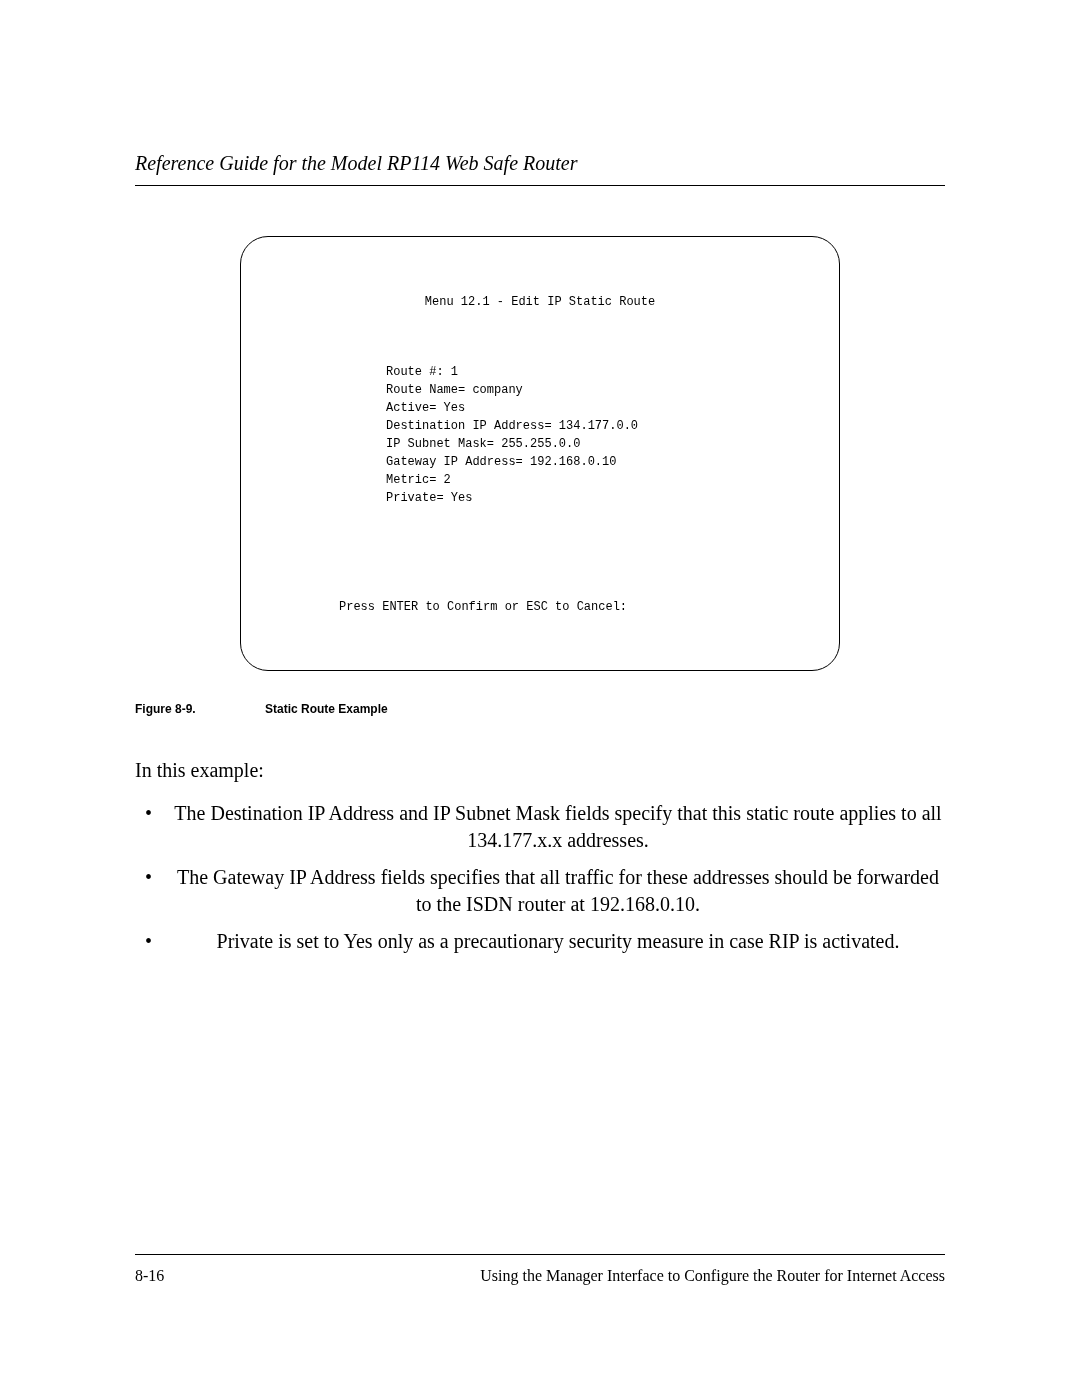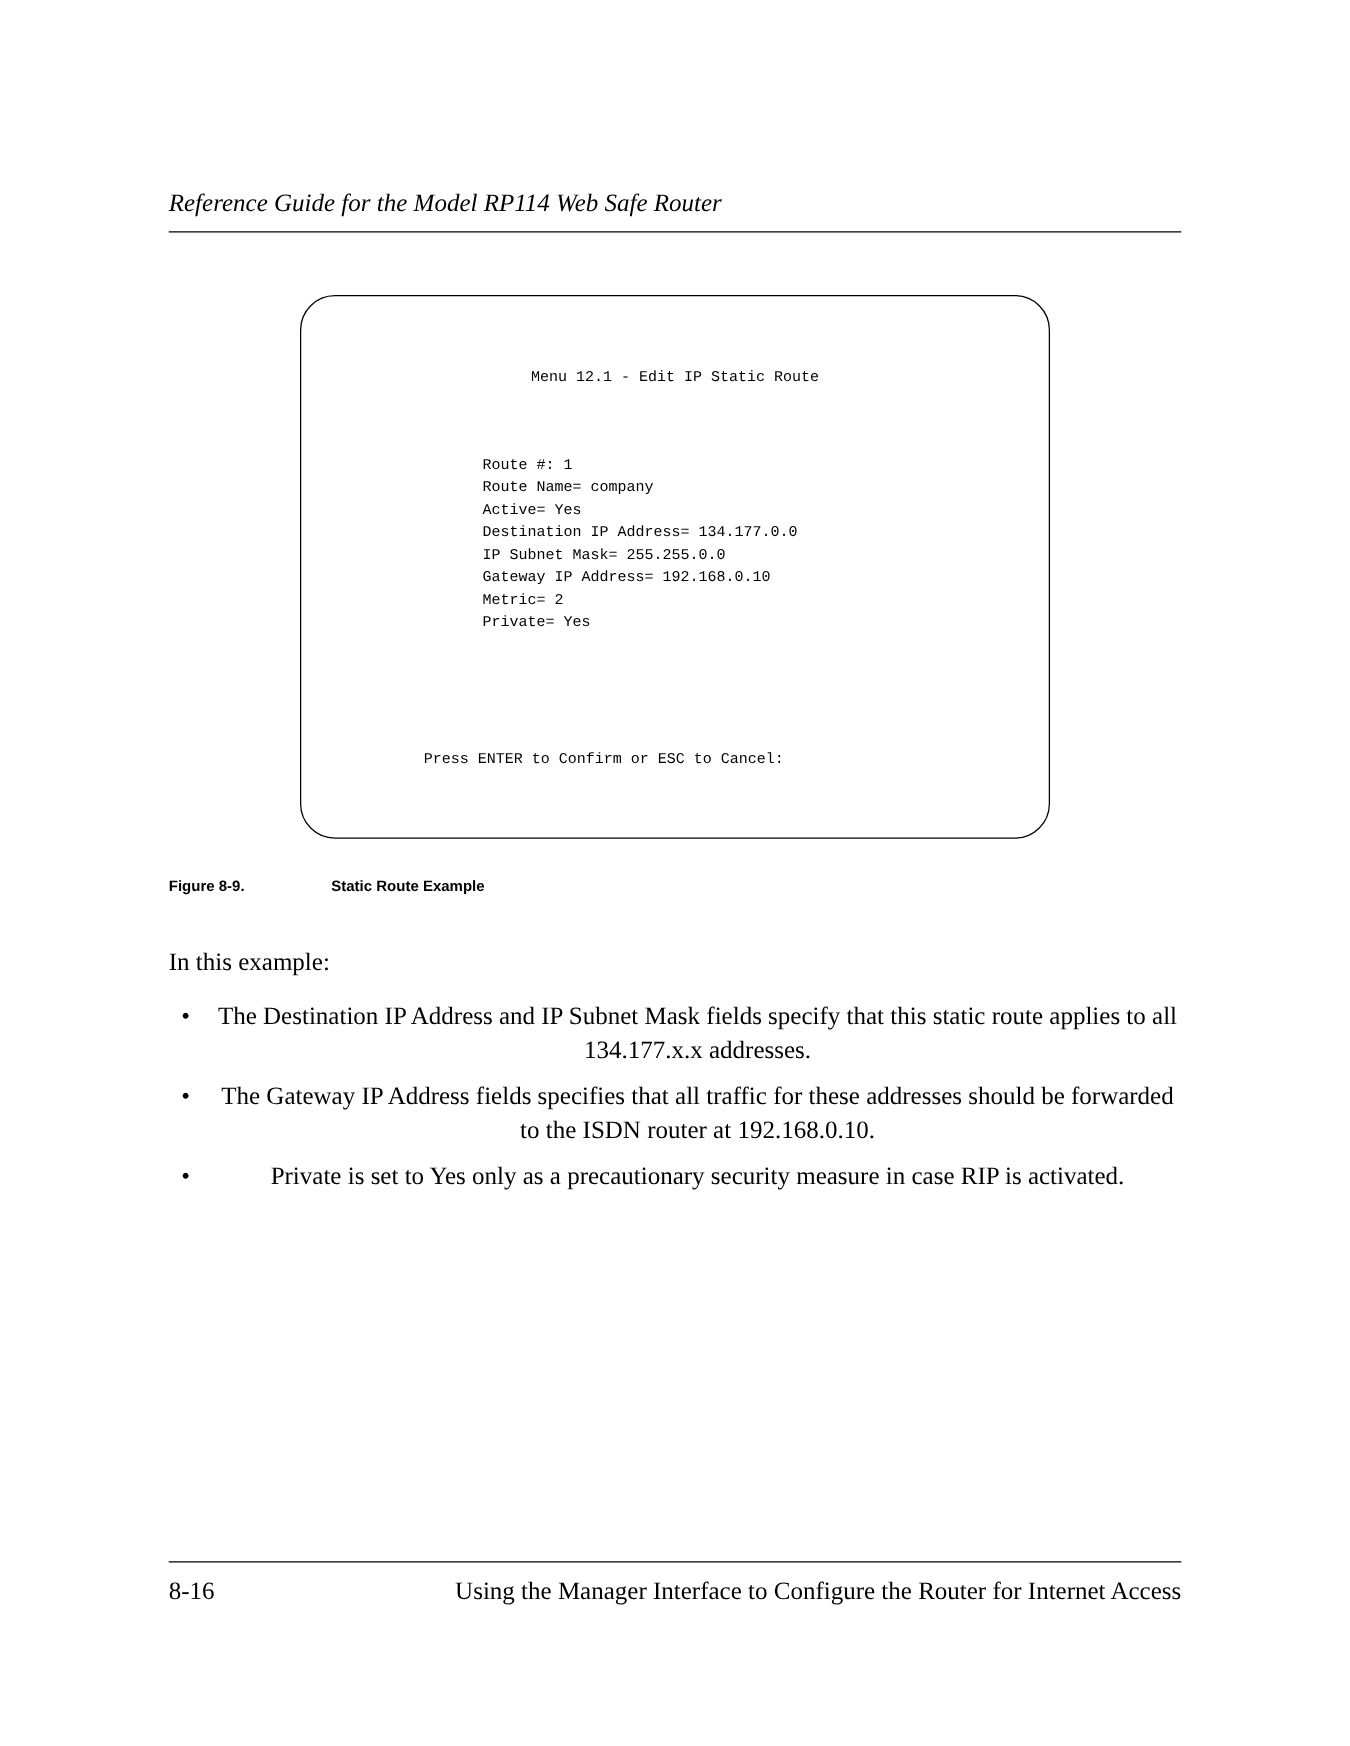--- a/index.html
+++ b/index.html
@@ -92,21 +92,21 @@
     bottom: 110px;
   }
   .foot-rule {
     border: 0;
     border-top: 1.5px solid #000;
     margin: 0 0 10px 0;
   }
   .foot-line {
     display: flex;
     justify-content: space-between;
-    font-size: 20px;
+    font-size: 16px;
   }
 </style>
 </head>
 <body>
 
 <div class="page">
 
   <div class="running-head">Reference Guide for the Model RP114 Web Safe Router</div>
   <hr class="head-rule">
 

